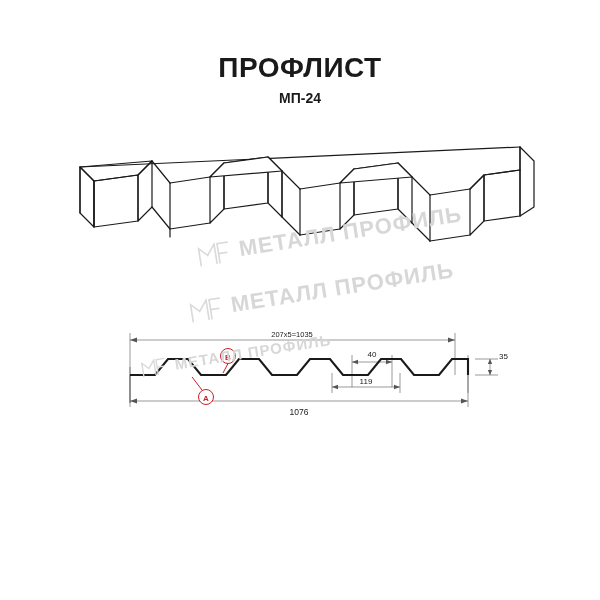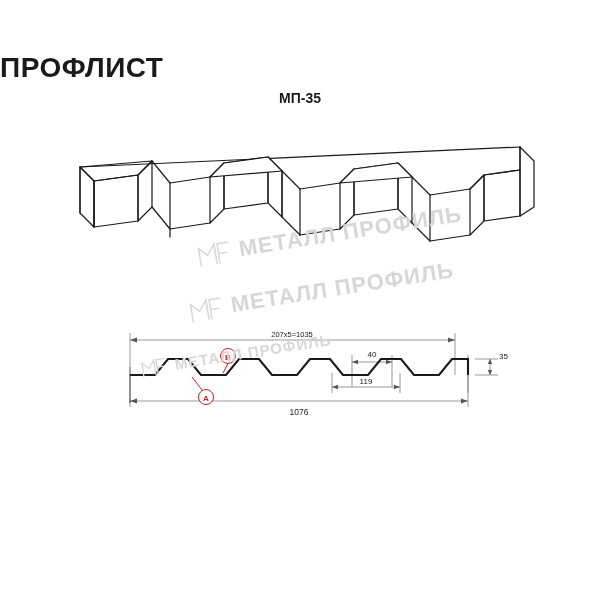--- a/index.html
+++ b/index.html
@@ -18,21 +18,21 @@
   .page {
     position: absolute;
     inset: 0;
   }
   
   .title {
     position: absolute;
     top: 52px;
     left: 0;
     width: 100%;
-    text-align: left;
+    text-align: center;
     font-size: 28px;
     font-weight: bold;
     letter-spacing: 0.5px;
     color: #1a1a1a;
   }
   .subtitle {
     position: absolute;
     top: 90px;
     left: 0;
     width: 100%;
@@ -102,21 +102,21 @@
     top: 344px;
     transform: rotate(-9deg);
   }
 </style>
 </head>
 <body>
 
 <div class="page">
 
   <div class="title">ПРОФЛИСТ</div>
-  <div class="subtitle">МП-35</div>
+  <div class="subtitle">МП-24</div>
 
   <div class="iso-wrap">
     <svg width="500" height="140" viewBox="0 0 500 140" fill="none" stroke="#1a1a1a" stroke-width="1.2" stroke-linejoin="round" stroke-linecap="round">
 
       <path d="M30 32 L470 12"></path>
 
       <g>
 
         <path d="M30 32 L30 78 L44 92 L44 46 Z"></path>
         <path d="M44 46 L88 40 L88 86 L44 92 Z"></path>

